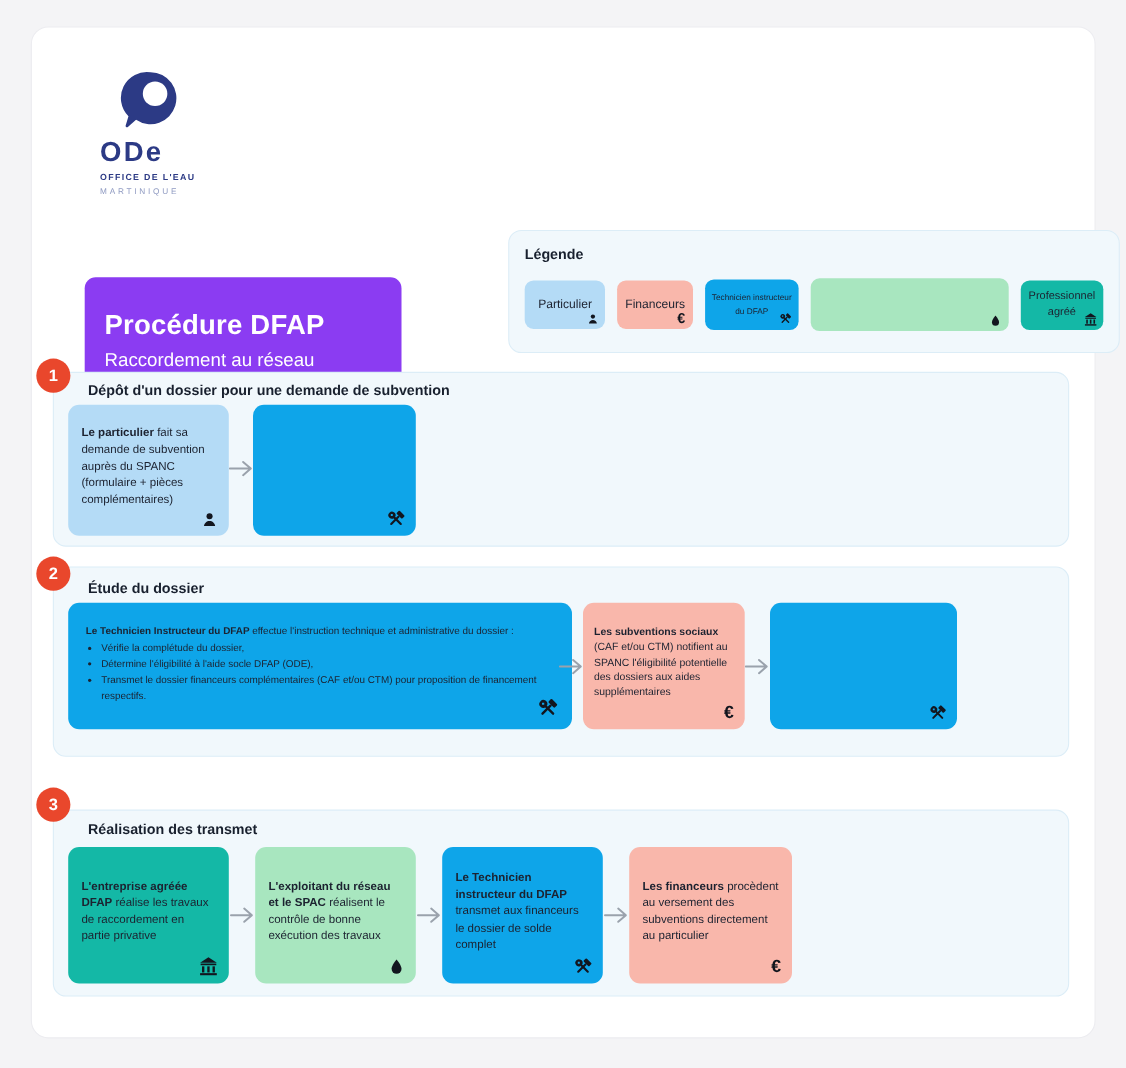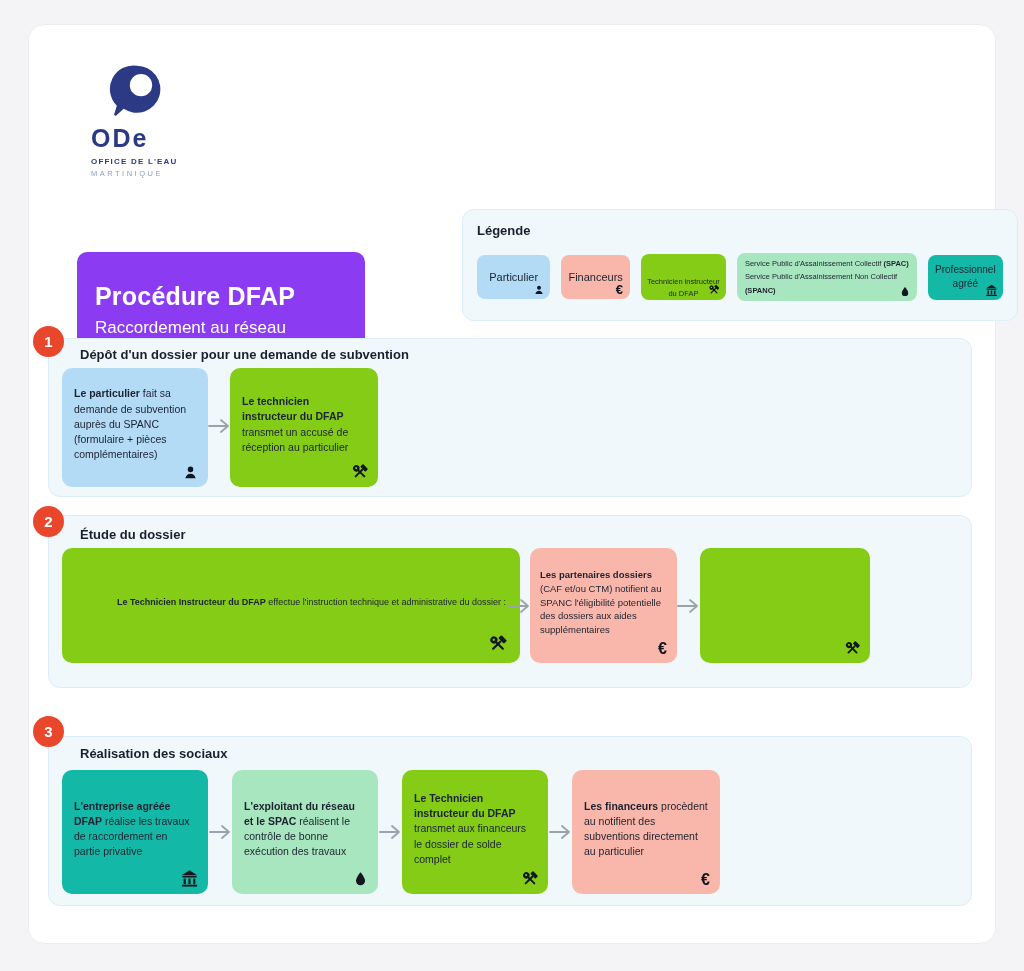--- a/index.html
+++ b/index.html
@@ -27,21 +27,21 @@
   .legend-title { font-size:13px; font-weight:bold; color:#18202e; }
   .legend-row { display:flex; gap:11px; margin-top:15px; align-items:center; }
   .leg { position:relative; border-radius:8px; display:flex; align-items:center; justify-content:center;
          text-align:center; color:#1c2230; }
   .leg .lbl { padding:0 4px; }
   .leg-icon { position:absolute; }
 
   
   .c-blue   { background:#b4dbf6; }
   .c-salmon { background:#f9b7ab; }
-  .c-purple { background:#84cc16;align-items:flex-end; }
+  .c-purple { background:#0ea5e9; }
   .c-green  { background:#a8e6bf; }
   .c-yellow { background:#14b8a6; }
 
   
   .panel { position:absolute; left:48px; width:924px; background:#f1f8fc;
            border:1px solid #dcedf7; border-radius:12px; }
   .panel-title { position:absolute; left:32px; font-size:13px; font-weight:bold; color:#18202e; }
   .badge { position:absolute; left:33px; width:31px; height:31px; border-radius:50%;
            background:#e9472c; color:#ffffff; font-size:15px; font-weight:bold;
            display:flex; align-items:center; justify-content:center; z-index:3; }
@@ -125,24 +125,20 @@
           <span class="lbl">Financeurs</span>
           <span class="euro">€</span>
         </div>
         <div class="leg c-purple" style="width:88px;height:46px;font-size:7.5px;line-height:1.6">
           <span class="lbl">Technicien instructeur du DFAP</span>
           <svg class="leg-icon" style="right:6px;bottom:4px" width="12" height="12" viewBox="0 0 24 24">
               <use href="#ic-tools"></use>
             </svg>
         </div>
         <div class="leg c-green" style="width:186px;height:48px;font-size:7.5px;line-height:1.8;text-align:left;justify-content:flex-start;padding-left:8px">
-          <span>
-            <span>Service Public d'Assainissement Collectif </span><b>(SPAC)</b><br>
-            <span>Service Public d'Assainissement Non Collectif </span><b>(SPANC)</b>
-          </span>
           <svg class="leg-icon" style="right:6px;bottom:3px" width="12" height="12" viewBox="0 0 24 24">
               <use href="#ic-droplet"></use>
             </svg>
         </div>
         <div class="leg c-yellow" style="width:78px;height:45px;font-size:10px;line-height:1.4">
           <span class="lbl">Professionnel agréé</span>
           <svg class="leg-icon" style="right:5px;bottom:3px" width="13" height="13" viewBox="0 0 24 24">
               <use href="#ic-building"></use>
             </svg>
         </div>
@@ -160,53 +156,57 @@
   <div class="box c-blue" style="left:62px;top:368px;width:146px;height:119px">
     <div><span class="b">Le particulier</span><span> fait sa demande de subvention auprès du SPANC (formulaire + pièces complémentaires)</span></div>
     <svg class="box-icon" width="17" height="17" viewBox="0 0 24 24">
         <use href="#ic-person"></use>
       </svg>
   </div>
   <svg class="arrow" style="left:208px;top:418px" width="22" height="16" viewBox="0 0 22 16">
       <use href="#ic-arrow"></use>
     </svg>
   <div class="box c-purple" style="left:230px;top:368px;width:148px;height:119px">
-    <div><span class="b">Le technicien instructeur du DFAP</span><span> transmet un accusé de réception au particulier</span></div>
     <svg class="box-icon" width="18" height="18" viewBox="0 0 24 24">
         <use href="#ic-tools"></use>
       </svg>
   </div>
 
   <div class="panel" style="top:515px;height:173px"></div>
   <div class="panel-title" style="top:527px;left:80px">Étude du dossier</div>
 
   <div class="box c-purple wide" style="left:62px;top:548px;width:458px;height:115px">
     <div><span class="b">Le Technicien Instructeur du DFAP</span><span> effectue l'instruction technique et administrative du dossier :</span></div>
+    <ul>
+      <li>Vérifie la complétude du dossier,</li>
+      <li>Détermine l'éligibilité à l'aide socle DFAP (ODE),</li>
+      <li>Transmet le dossier financeurs complémentaires (CAF et/ou CTM) pour proposition de financement respectifs.</li>
+    </ul>
     <svg class="box-icon" style="right:12px;bottom:9px" width="20" height="20" viewBox="0 0 24 24">
         <use href="#ic-tools"></use>
       </svg>
   </div>
   <svg class="arrow" style="left:508px;top:598px" width="22" height="16" viewBox="0 0 22 16">
       <use href="#ic-arrow"></use>
     </svg>
   <div class="box c-salmon small" style="left:530px;top:548px;width:147px;height:115px">
-    <div><span class="b">Les partenaires dossiers</span><span> (CAF et/ou CTM) notifient au SPANC l'éligibilité potentielle des dossiers aux aides supplémentaires</span></div>
+    <div><span class="b">Les subventions sociaux</span><span> (CAF et/ou CTM) notifient au SPANC l'éligibilité potentielle des dossiers aux aides supplémentaires</span></div>
     <span class="euro">€</span>
   </div>
   <svg class="arrow" style="left:677px;top:598px" width="22" height="16" viewBox="0 0 22 16">
       <use href="#ic-arrow"></use>
     </svg>
   <div class="box c-purple small" style="left:700px;top:548px;width:170px;height:115px">
     <svg class="box-icon" width="17" height="17" viewBox="0 0 24 24">
         <use href="#ic-tools"></use>
       </svg>
   </div>
 
   <div class="panel" style="top:736px;height:170px"></div>
-  <div class="panel-title" style="top:746px;left:80px">Réalisation des sociaux</div>
+  <div class="panel-title" style="top:746px;left:80px">Réalisation des transmet</div>
 
   <div class="box c-yellow" style="left:62px;top:770px;width:146px;height:124px">
     <div><span class="b">L'entreprise agréée DFAP</span><span> réalise les travaux de raccordement en partie privative</span></div>
     <svg class="box-icon" width="19" height="19" viewBox="0 0 24 24">
         <use href="#ic-building"></use>
       </svg>
   </div>
   <svg class="arrow" style="left:209px;top:824px" width="22" height="16" viewBox="0 0 22 16">
       <use href="#ic-arrow"></use>
     </svg>
@@ -222,17 +222,17 @@
   <div class="box c-purple" style="left:402px;top:770px;width:146px;height:124px">
     <div><span class="b">Le Technicien instructeur du DFAP</span><span> transmet aux financeurs le dossier de solde complet</span></div>
     <svg class="box-icon" width="18" height="18" viewBox="0 0 24 24">
         <use href="#ic-tools"></use>
       </svg>
   </div>
   <svg class="arrow" style="left:549px;top:824px" width="22" height="16" viewBox="0 0 22 16">
       <use href="#ic-arrow"></use>
     </svg>
   <div class="box c-salmon" style="left:572px;top:770px;width:148px;height:124px">
-    <div><span class="b">Les financeurs</span><span> procèdent au notifient des subventions directement au particulier</span></div>
+    <div><span class="b">Les financeurs</span><span> procèdent au versement des subventions directement au particulier</span></div>
     <span class="euro">€</span>
   </div>
 
 </div>
 
 </body></html>

